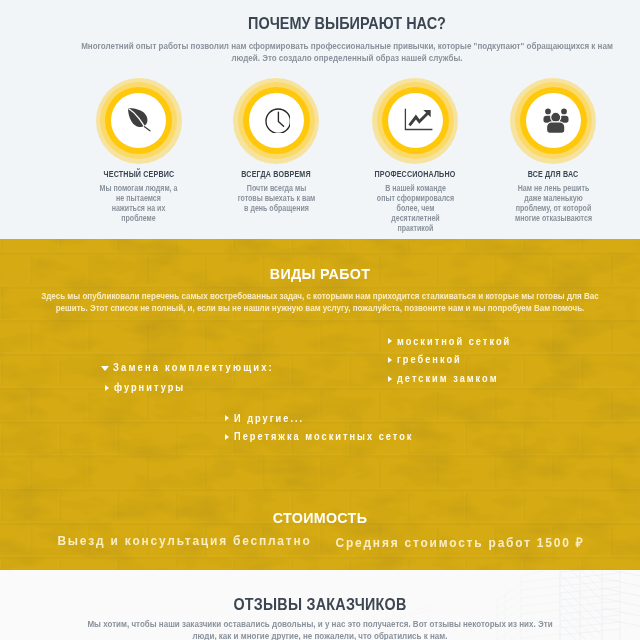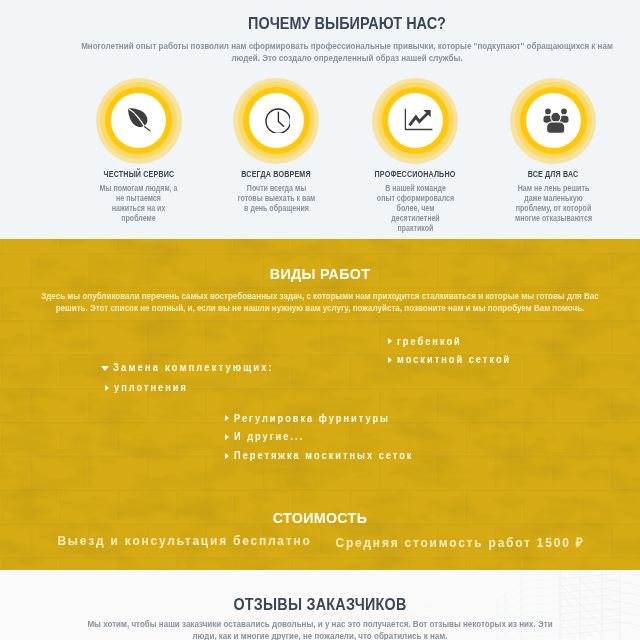--- a/index.html
+++ b/index.html
@@ -195,30 +195,30 @@
         <i style="top:185.5px;background-position:0px 0"></i>
         <i style="top:219.3px;background-position:29px 0"></i>
         <i style="top:253.1px;background-position:0px 0"></i>
         <i style="top:286.9px;background-position:29px 0"></i>
         <i style="top:320.7px;background-position:0px 0"></i>
       </div>
   </section>
 
   <ul class="list list-l">
     <li class="head"><span class="tri tri-d"></span><span class="txt">Замена комплектующих:</span></li>
-    <li><span class="tri tri-r"></span><span class="txt">уплотнения</span></li>
+    <li><span class="tri tri-r"></span><span class="txt">фурнитуры</span></li>
   </ul>
 
   <ul class="list list-r">
+    <li><span class="tri tri-r"></span><span class="txt">москитной сеткой</span></li>
     <li><span class="tri tri-r"></span><span class="txt">гребенкой</span></li>
-    <li><span class="tri tri-r"></span><span class="txt">москитной сеткой</span></li>
+    <li><span class="tri tri-r"></span><span class="txt">детским замком</span></li>
   </ul>
 
   <ul class="list list-c">
-    <li><span class="tri tri-r"></span><span class="txt">Регулировка фурнитуры</span></li>
     <li><span class="tri tri-r"></span><span class="txt">И другие...</span></li>
     <li><span class="tri tri-r"></span><span class="txt">Перетяжка москитных сеток</span></li>
   </ul>
 
   <div class="price-row">
     <div class="price-l">Выезд и консультация бесплатно</div>
     <div class="price-r">Средняя стоимость работ 1500 ₽</div>
   </div>
   <h2 class="works-title">ВИДЫ РАБОТ</h2>
   <p class="works-lead">Здесь мы опубликовали перечень самых востребованных задач, с которыми нам приходится сталкиваться и которые мы готовы для Вас решить. Этот список не полный, и, если вы не нашли нужную вам услугу, пожалуйста, позвоните нам и мы попробуем Вам помочь.</p>

